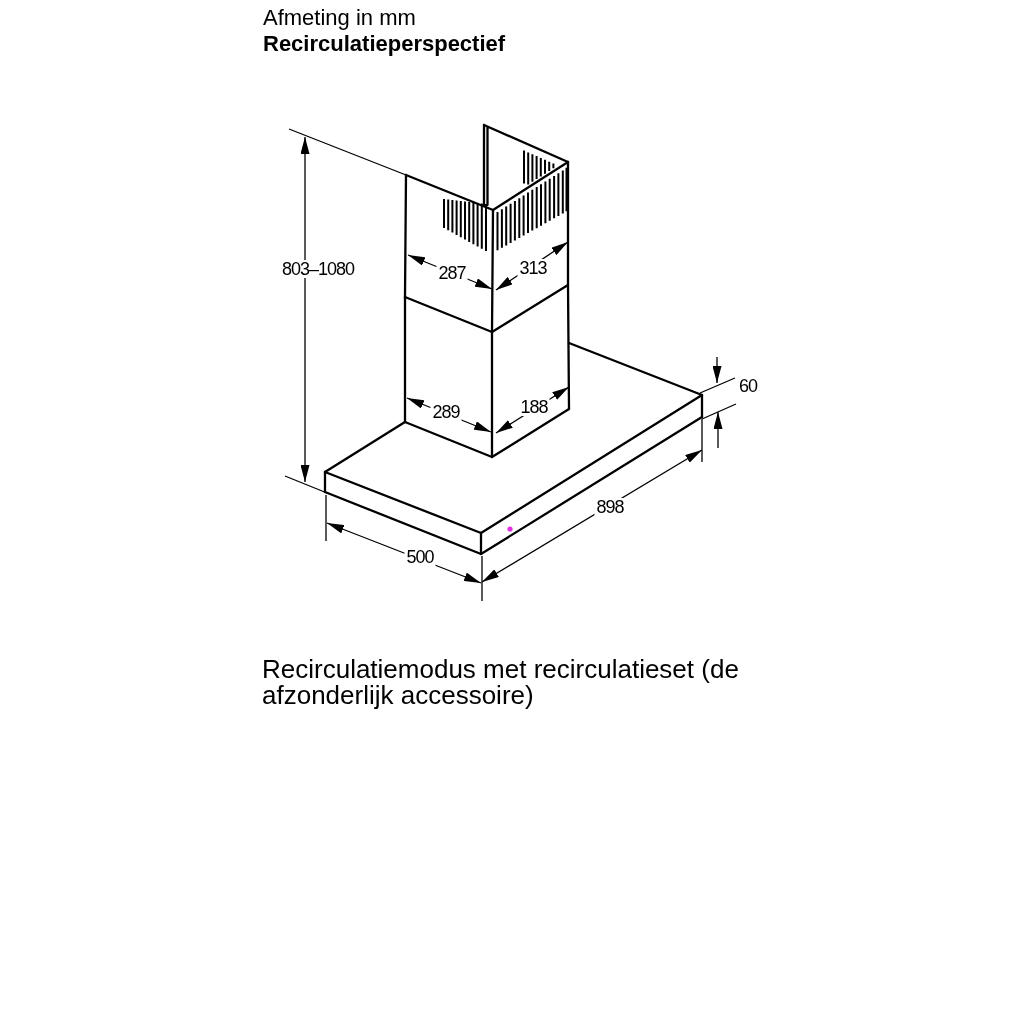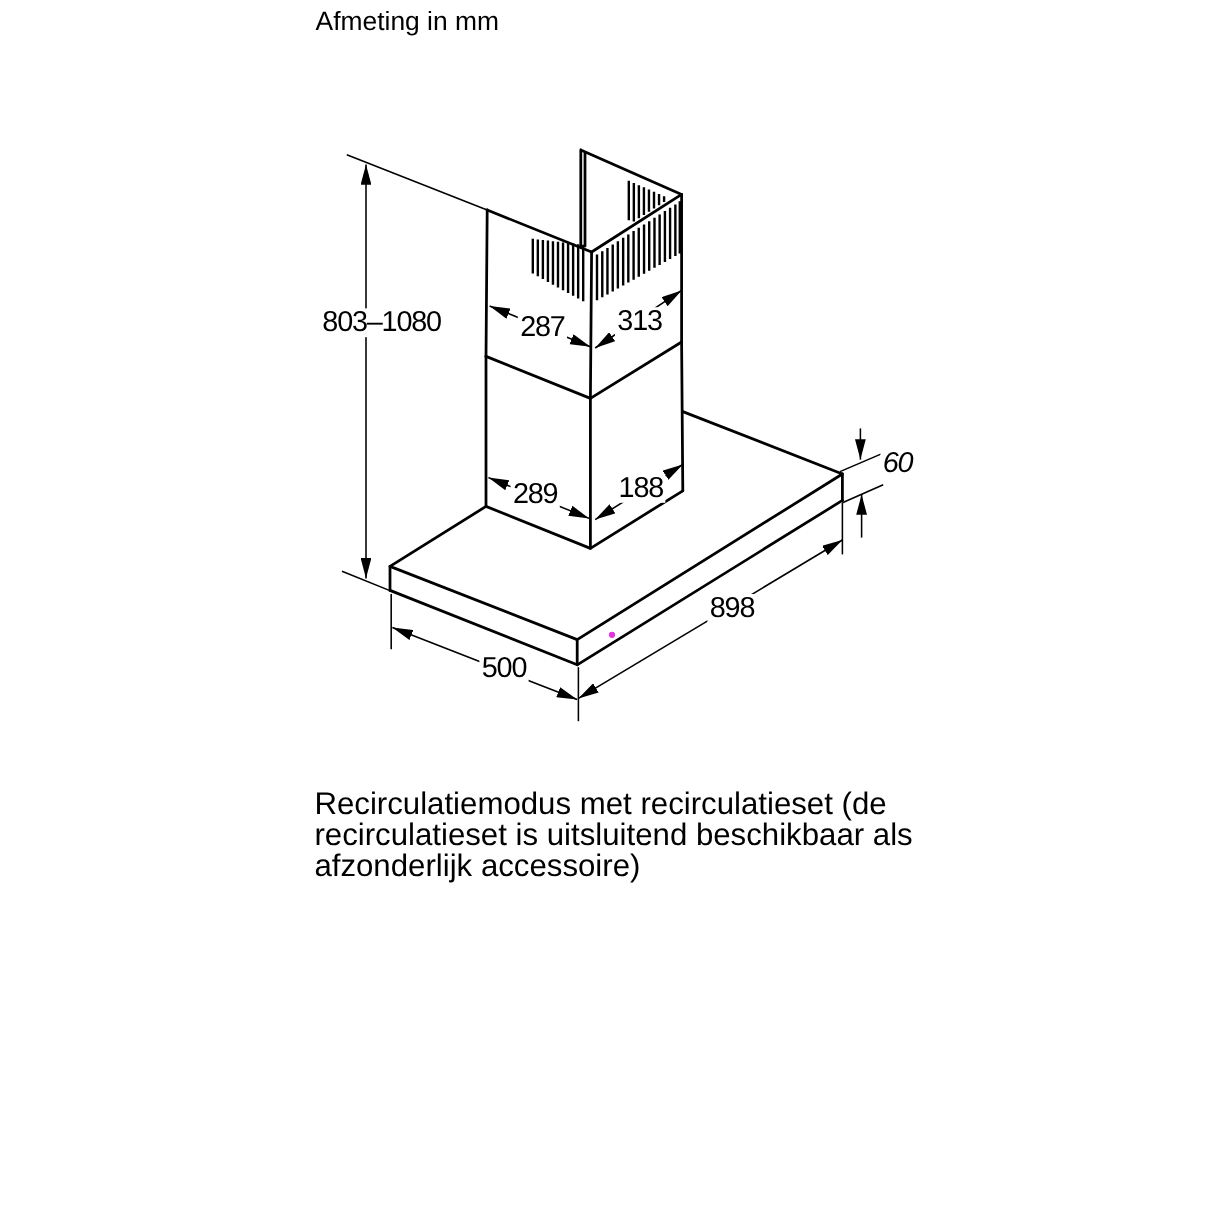--- a/index.html
+++ b/index.html
@@ -12,38 +12,39 @@
     overflow:hidden;
   }
   .hdr{position:absolute;left:263px;top:5px;line-height:26px;font-size:22px;}
   .hdr .sub{font-weight:400;}
   .hdr .ttl{font-weight:700;}
   svg.diagram{position:absolute;left:0;top:0;}
   .dim-label{
     position:absolute;
     transform:translate(-50%,-50%);
     background:#fff;
-    font-size:24px;
+    font-size:18px;
     letter-spacing:-1px;
     padding:0 2px;
     white-space:nowrap;
     line-height:1.0;
   }
   .footer{
     position:absolute;left:262px;top:656px;
     font-size:26px;line-height:26px;white-space:nowrap;
   }
 </style>
 </head>
 <body>
 
 <div class="page">
 
   <div class="hdr">
     <div class="sub">Afmeting in mm</div>
+    <div class="ttl">Recirculatieperspectief</div>
   </div>
 
   <svg class="diagram" width="1024" height="1024" viewBox="0 0 1024 1024">
     <defs>
       <marker id="ah" viewBox="0 0 17 9" refX="17" refY="4.5" markerUnits="userSpaceOnUse" markerWidth="17" markerHeight="9" orient="auto-start-reverse">
         <path d="M17,4.5 L0,0 L0,9 Z" fill="#000"></path>
       </marker>
     </defs>
 
     <g stroke="#000" stroke-width="2.3" fill="none" stroke-linejoin="round" stroke-linecap="round">
@@ -96,23 +97,22 @@
       <line x1="717" y1="357" x2="717" y2="383" marker-end="url(#ah)"></line>
       <line x1="718" y1="448" x2="718" y2="412" marker-end="url(#ah)"></line>
     </g>
   </svg>
 
   <div class="dim-label" style="left:318px;top:269px;">803–1080</div>
   <div class="dim-label" style="left:452px;top:273px;">287</div>
   <div class="dim-label" style="left:533px;top:268px;">313</div>
   <div class="dim-label" style="left:446px;top:412px;">289</div>
   <div class="dim-label" style="left:534px;top:407px;">188</div>
-  <div class="dim-label" style="left:748px;top:386px;font-style:italic;">60</div>
+  <div class="dim-label" style="left:748px;top:386px;">60</div>
   <div class="dim-label" style="left:610px;top:507px;">898</div>
   <div class="dim-label" style="left:420px;top:557px;">500</div>
 
   <div class="footer">
     <div>Recirculatiemodus met recirculatieset (de</div>
-    <div>recirculatieset is uitsluitend beschikbaar als</div>
     <div>afzonderlijk accessoire)</div>
   </div>
 
 </div>
 
 </body></html>

